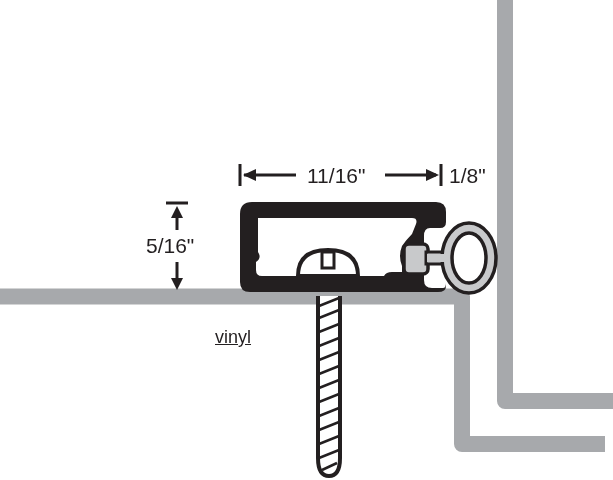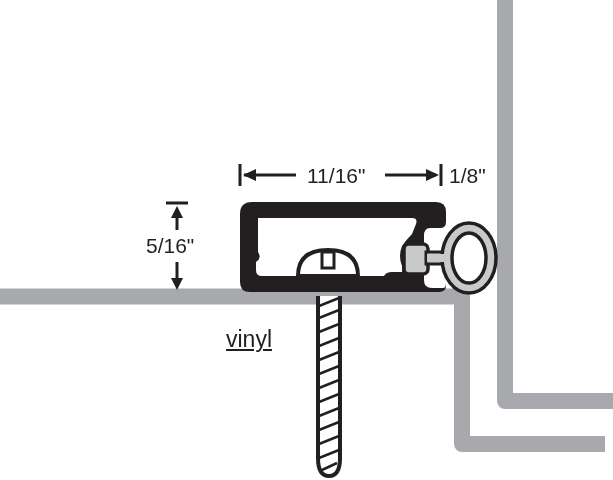--- a/index.html
+++ b/index.html
@@ -8,21 +8,21 @@
   .label {
     position: absolute;
     font-family: "Liberation Sans", sans-serif;
     color: #231f20;
     white-space: nowrap;
     line-height: 1;
   }
   .dim-main { left: 307px; top: 165px; font-size: 21px; }
   .dim-seal { left: 449px; top: 165px; font-size: 21px; }
   .dim-height { left: 146px; top: 235px; font-size: 21px; }
-  .mat-label { left: 226px; top: 328px; font-size: 23px; text-decoration: underline; }
+  .mat-label { left: 215px; top: 328px; font-size: 18px; text-decoration: underline; }
 </style>
 </head>
 <body>
 
 <svg class="canvas" viewBox="0 0 613 480" xmlns="http://www.w3.org/2000/svg">
 
   <g fill="none" stroke="#a7a9ac" stroke-width="16" stroke-linejoin="round">
     <path d="M505 0 V401 H613"></path>
     <path d="M0 296.5 H462 V444 H605"></path>
   </g>

